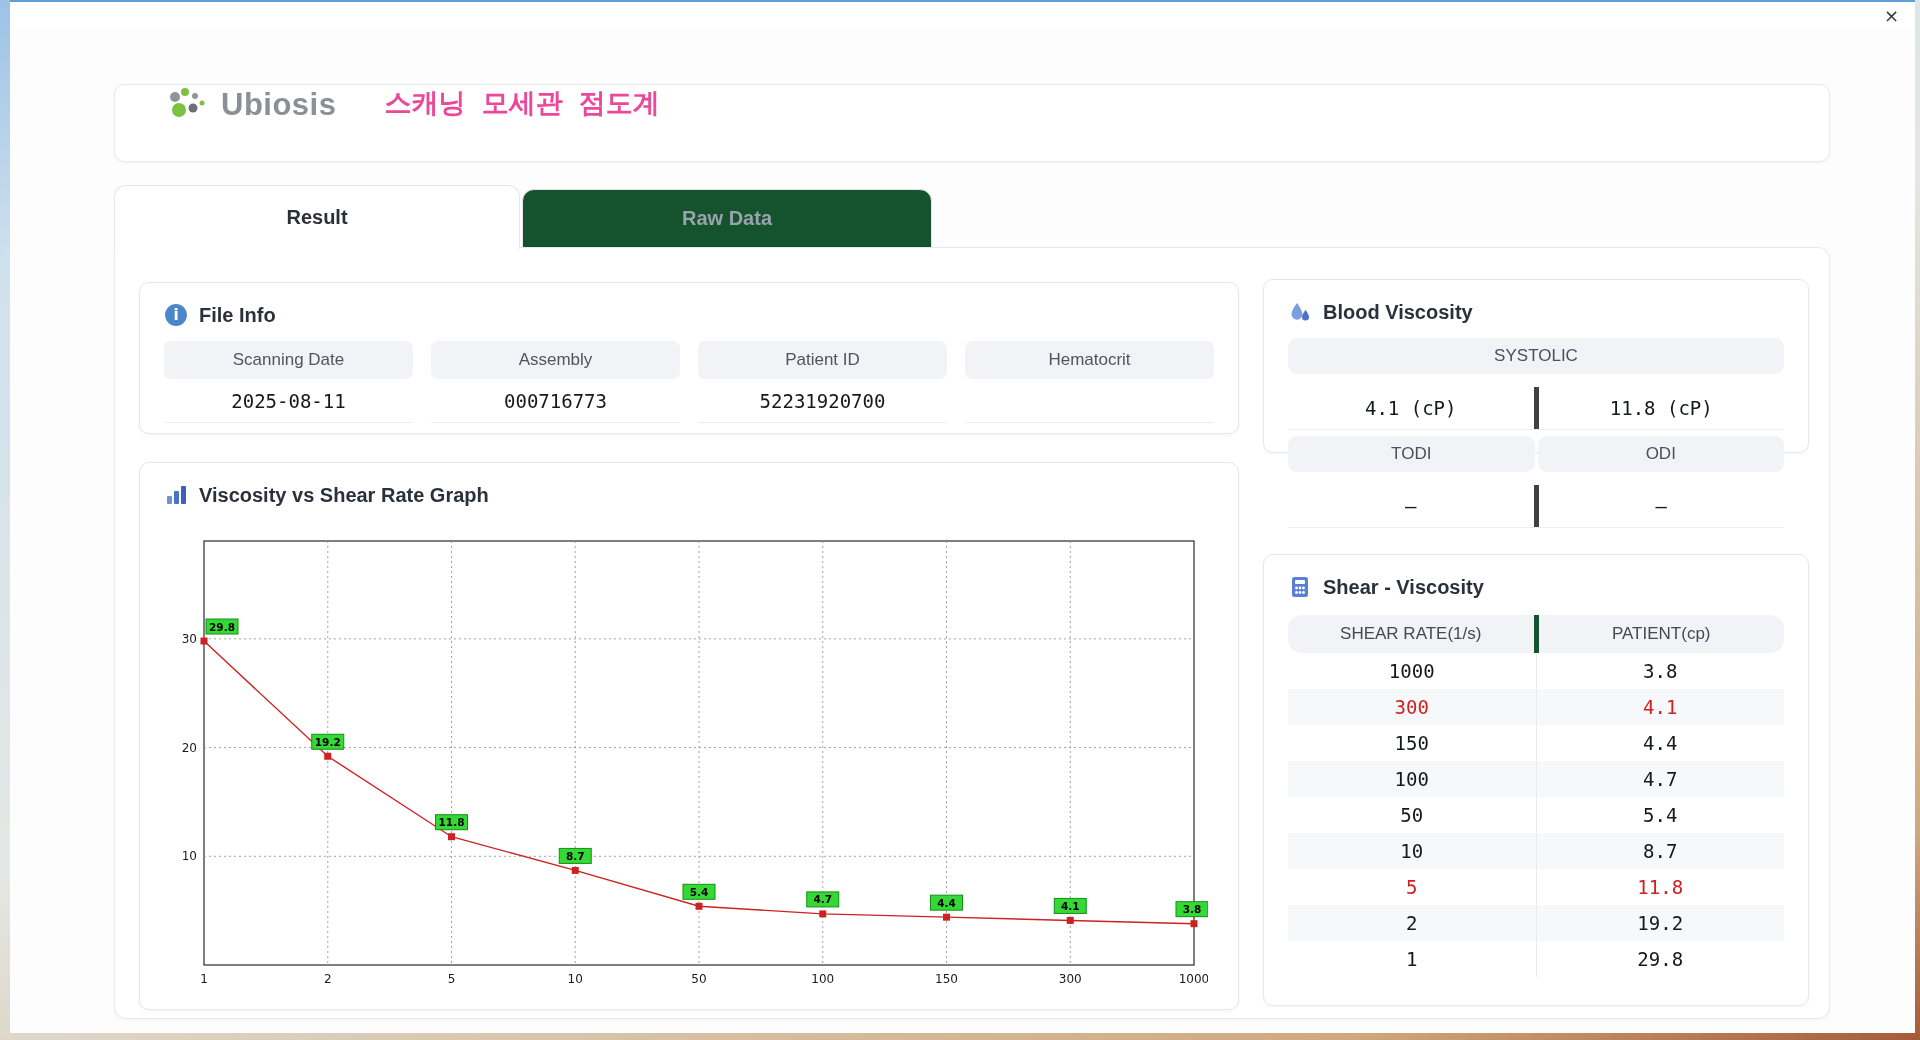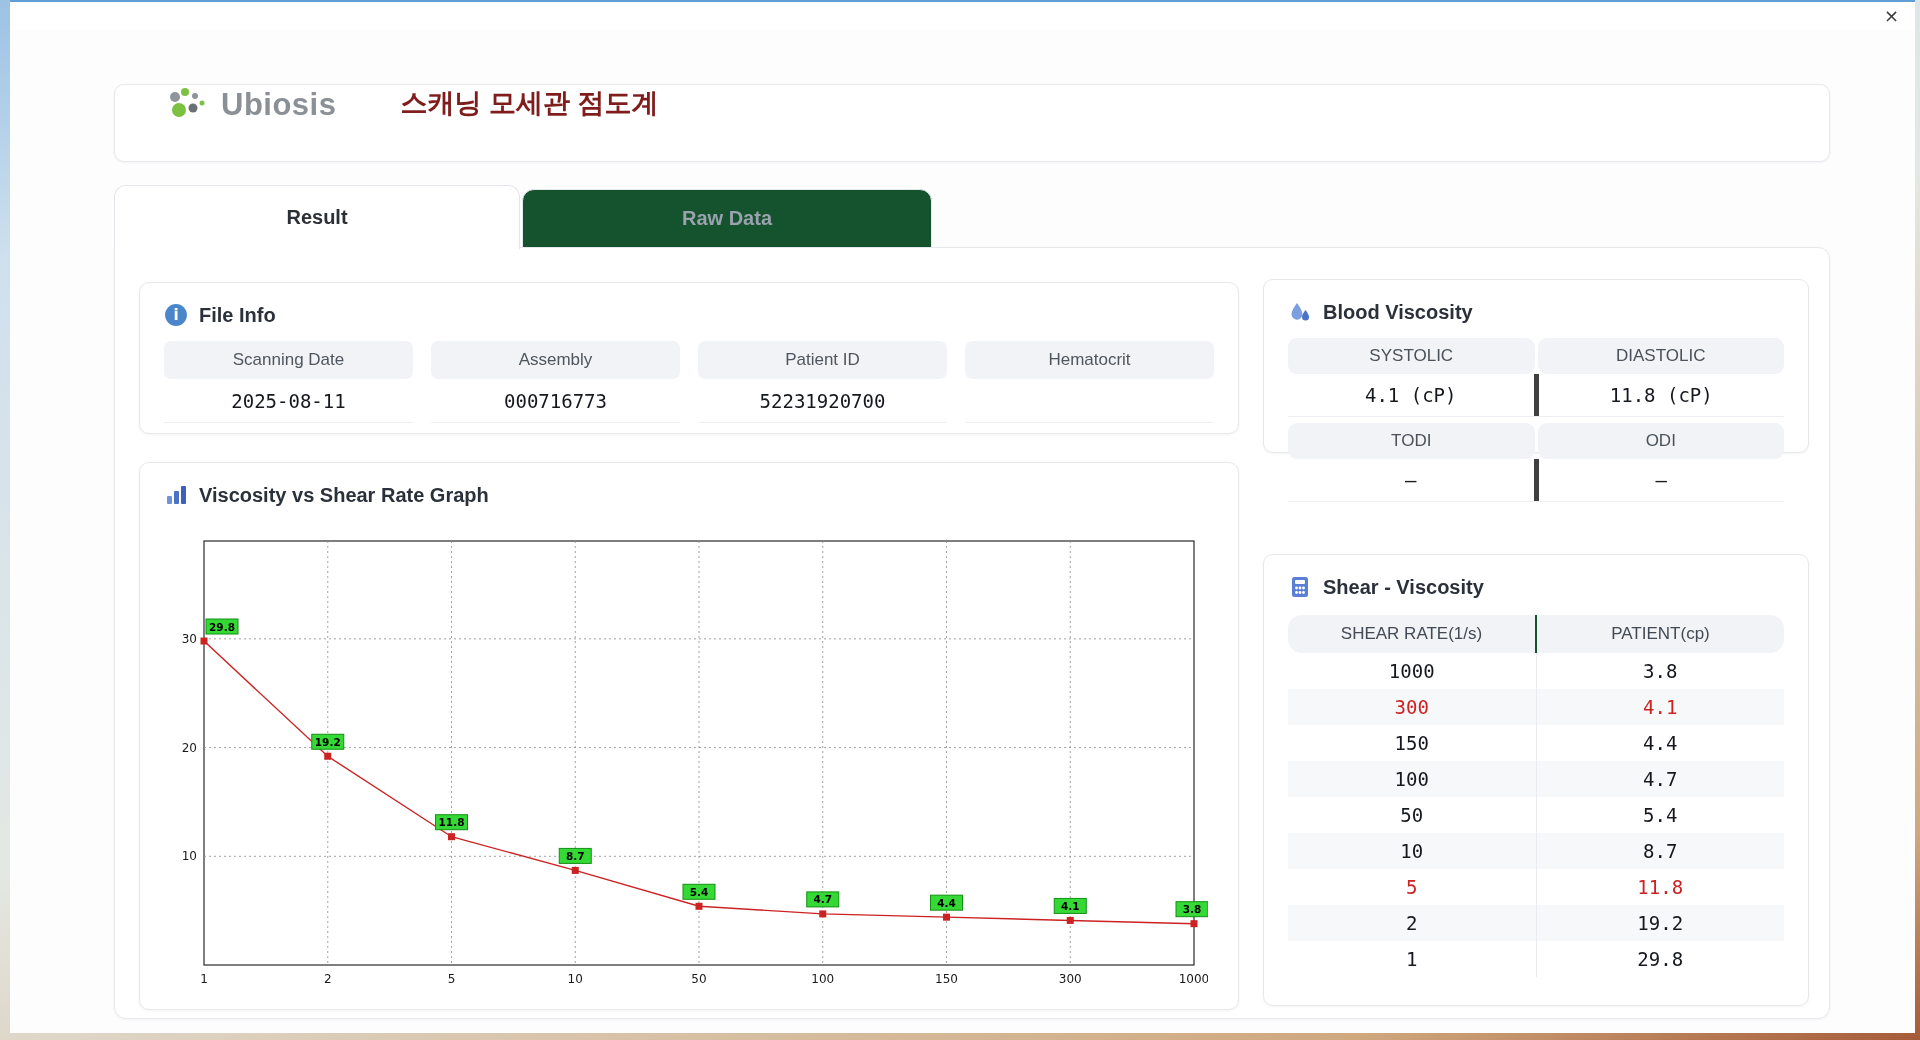--- a/index.html
+++ b/index.html
@@ -20,21 +20,21 @@
   }
   .card {
     position:absolute; background:#fff; border:1px solid #e6e8ec; border-radius:10px;
     box-shadow:0 1px 3px rgba(25,35,55,.05);
   }
   
   .header-card { left:104px; top:82px; width:1716px; height:78px; display:flex; align-items:flex-start; padding-left:52px; }
   .logo { display:flex; align-items:center; gap:8px; }
   .logo svg { width:46px; height:40px; }
   .logo-text { font-size:31px; font-weight:600; color:#8b9096; letter-spacing:.5px; }
-  .app-title { margin-left:64px; font-size:27px; font-weight:bold; color:#7f1d1d; }
+  .app-title { margin-left:48px; font-size:27px; font-weight:bold; color:#ec4899;font-family:Liberation Mono, monospace; }
   
   .tab { position:absolute; display:flex; align-items:center; justify-content:center; cursor:pointer; }
   .tab-active {
     left:104px; top:183px; width:406px; height:64px; background:#fff;
     border:1px solid #e3e5ea; border-bottom:none; border-radius:12px 12px 0 0;
     font-size:20px; font-weight:bold; color:#2b2f37; z-index:4;
   }
   .tab-inactive {
     left:512px; top:187px; width:410px; height:59px; background:#14532d;
     border:1px solid #e6e8ec; border-radius:12px 12px 0 0;
@@ -67,35 +67,35 @@
   .bv-card { left:1148px; top:31px; width:546px; height:174px; }
   .bv-table { padding:2px 24px 0; }
   .bv-labels { display:flex; gap:3px; margin-top:6px; }
   .bv-label {
     flex:1; height:36px; background:#f1f3f6; border-radius:9px; display:flex;
     align-items:center; justify-content:center; font-size:17px; color:#4a515b;
   }
   .bv-values { display:flex; border-bottom:1px solid #edeff3; }
   .bv-value {
     flex:1; height:42px; display:flex; align-items:center; justify-content:center;
-    font-family:"DejaVu Sans Mono",monospace; font-size:19px; color:#15181d;
+    font-family:"DejaVu Sans Mono",monospace; font-size:19px; color:#15181d;margin-top:13px;
   }
   .bv-value + .bv-value { border-left:5px solid #404040; }
   
   .shear-card { left:1148px; top:306px; width:546px; height:452px; }
   .sh-table { padding:4px 24px 0; }
   .sh-head { display:flex; height:38px; background:#f1f3f6; border-radius:14px; }
   .sh-head .scell { font-size:17px; color:#424a55; }
   .scell { flex:1; display:flex; align-items:center; justify-content:center; }
   .srow {
     display:flex; height:36px; font-family:"DejaVu Sans Mono",monospace;
     font-size:19px; color:#15181d;
   }
   .srow .scell + .scell { border-left:1px solid #e8ebf0; }
-  .sh-head .scell + .scell { border-left:2px solid #14532d; }
+  .sh-head .scell + .scell { border-left:5px solid #14532d; }
   .srow.alt { background:#f7f8fa; }
   .srow.hl { color:#cc2222; }
 </style>
 </head>
 <body>
 
 <div class="window">
   <div class="titlebar">
     <span class="close-btn">×</span>
   </div>
@@ -222,21 +222,20 @@
       <div class="card-head">
         <svg viewBox="0 0 24 24">
           <path d="M9 3 C9 3 3.5 10 3.5 14.2 A5.5 5.5 0 0 0 14.5 14.2 C14.5 10 9 3 9 3 Z" fill="#7b9fe0"></path>
           <path d="M17.5 10 C17.5 10 14 14.4 14 17 A3.5 3.5 0 0 0 21 17 C21 14.4 17.5 10 17.5 10 Z" fill="#4a72c8"></path>
         </svg>
         <span class="card-title">Blood Viscosity</span>
       </div>
       <div class="bv-table">
         <div class="bv-labels" style="margin-top:0">
           <div class="bv-label">SYSTOLIC</div>
-          <div class="bv-label">DIASTOLIC</div>
         </div>
         <div class="bv-values">
           <div class="bv-value">4.1 (cP)</div>
           <div class="bv-value">11.8 (cP)</div>
         </div>
         <div class="bv-labels">
           <div class="bv-label">TODI</div>
           <div class="bv-label">ODI</div>
         </div>
         <div class="bv-values">

